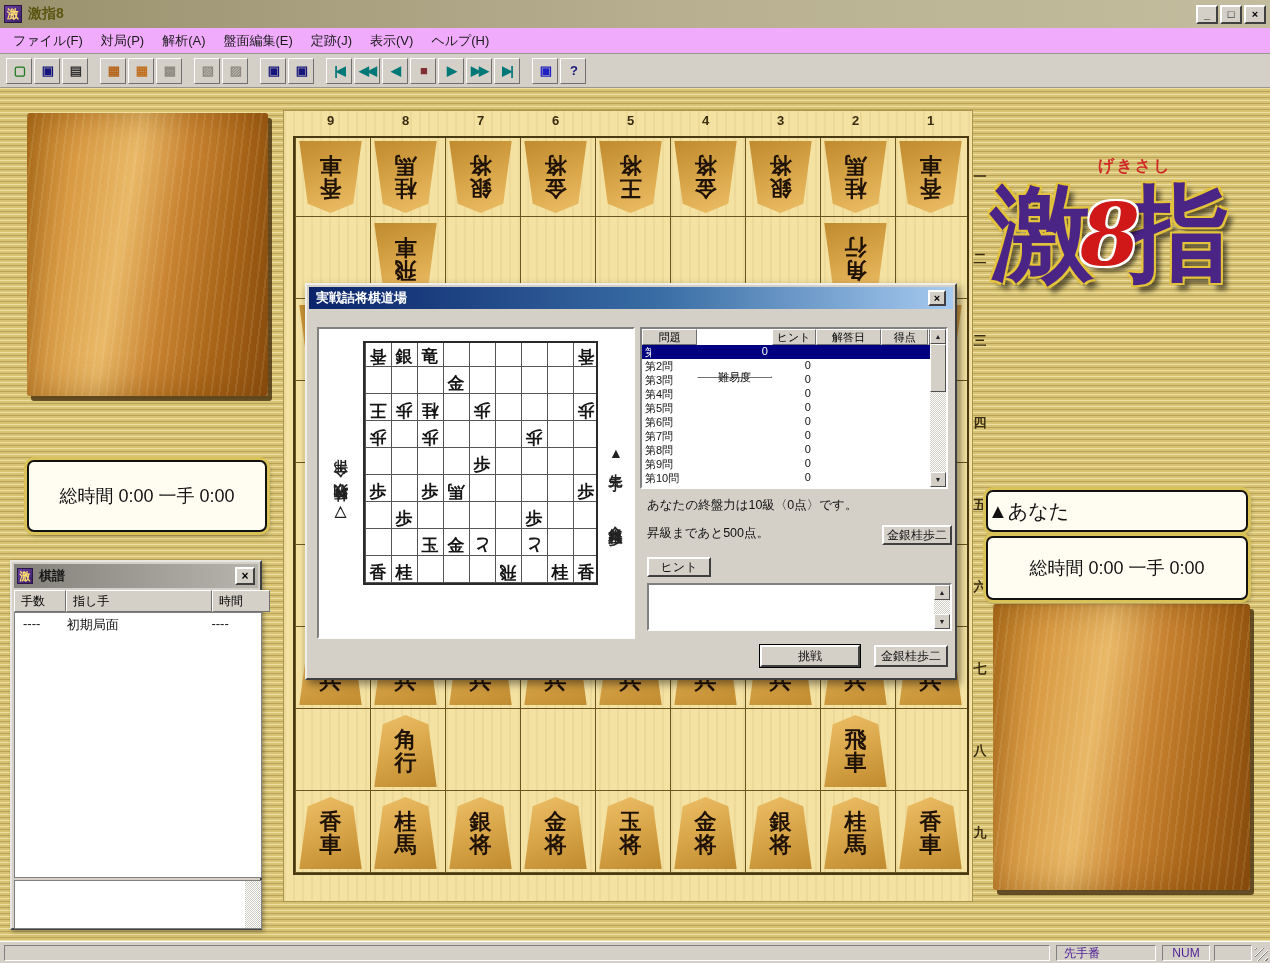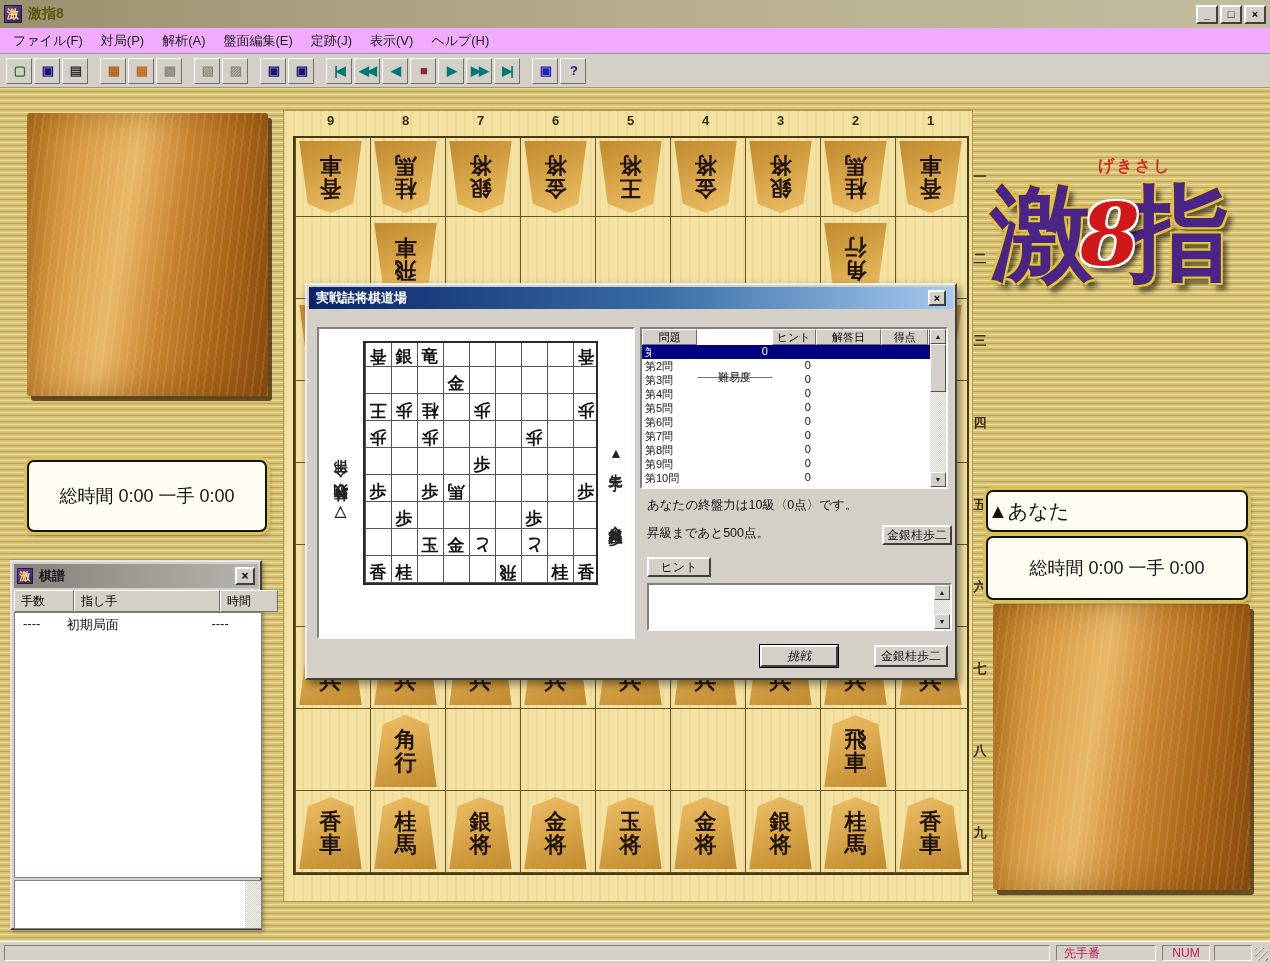--- a/index.html
+++ b/index.html
@@ -142,21 +142,21 @@
   .dlg-text{position:absolute;font-size:12.5px;color:#111;}
   .btn{position:absolute;background:#d4d0c8;border:2px solid;border-color:#fff #404040 #404040 #fff;
     font-size:12px;color:#111;display:flex;align-items:center;justify-content:center;font-family:"Liberation Sans",sans-serif;}
   .btn-default{box-shadow:0 0 0 1px #000;border-color:#fff #404040 #404040 #fff;}
   .comment-box{position:absolute;left:340px;top:298px;width:305px;height:48px;background:#fff;
     border:2px solid;border-color:#808080 #fff #fff #808080;}
 
   
   .statusbar{position:absolute;left:0;top:941px;width:1270px;height:22px;background:#d4d0c8;border-top:1px solid #fff;}
   .sb-panel{position:absolute;top:3px;height:16px;border:1px solid;border-color:#808080 #fff #fff #808080;
-    font-size:12px;color:#be185d;display:flex;align-items:center;padding-left:7px;}
+    font-size:12px;color:#4c1d95;display:flex;align-items:center;padding-left:7px;}
   .grip{position:absolute;right:2px;top:6px;width:13px;height:13px;
     background:repeating-linear-gradient(135deg,#fff 0 1px,#808080 1px 2px,transparent 2px 5px);}
 </style>
 </head>
 <body>
 
 <div class="screen">
 
   <div class="titlebar">
     <div class="app-icon">激</div>
@@ -268,21 +268,21 @@
     <span class="logo-kanji">指</span>
   </div>
 
   <div class="kifu">
     <div class="kifu-title">
       <div class="app-icon">激</div>
       <span class="kifu-title-text">棋譜</span>
       <div class="kifu-close">×</div>
     </div>
     <div class="kifu-head">
-      <div class="kifu-hcell" style="width:60px;">手数</div>
+      <div class="kifu-hcell" style="width:52px;">手数</div>
       <div class="kifu-hcell" style="width:146px;">指し手</div>
       <div class="kifu-hcell" style="width:58px;">時間</div>
     </div>
     <div class="kifu-list">
       <div class="kifu-row">
         <div class="kifu-cell" style="width:44px;">----</div>
         <div class="kifu-cell" style="width:146px;">初期局面</div>
         <div class="kifu-cell" style="width:58px;">----</div>
       </div>
     </div>
@@ -446,21 +446,21 @@
     <div class="btn" style="left:575px;top:240px;width:70px;height:20px;">金銀桂歩二</div>
     <div class="btn" style="left:340px;top:272px;width:64px;height:20px;">ヒント</div>
 
     <div class="comment-box">
       <div class="vscroll">
         <div class="sb-btn sb-up">▲</div>
         <div class="sb-btn sb-down">▼</div>
       </div>
     </div>
 
-    <div class="btn btn-default" style="left:453px;top:360px;width:78px;height:22px;font-style:italic;">挑戦</div>
+    <div class="btn btn-default" style="left:453px;top:360px;width:100px;height:22px;">挑戦</div>
     <div class="btn" style="left:567px;top:360px;width:74px;height:22px;">金銀桂歩二</div>
   </div>
 
   <div class="statusbar">
     <div class="sb-panel" style="left:4px;width:1046px;"></div>
     <div class="sb-panel" style="left:1056px;width:100px;">
       <span>先手番</span>
     </div>
     <div class="sb-panel" style="left:1162px;width:48px;justify-content:center;padding-left:0;">
       <span>NUM</span>

